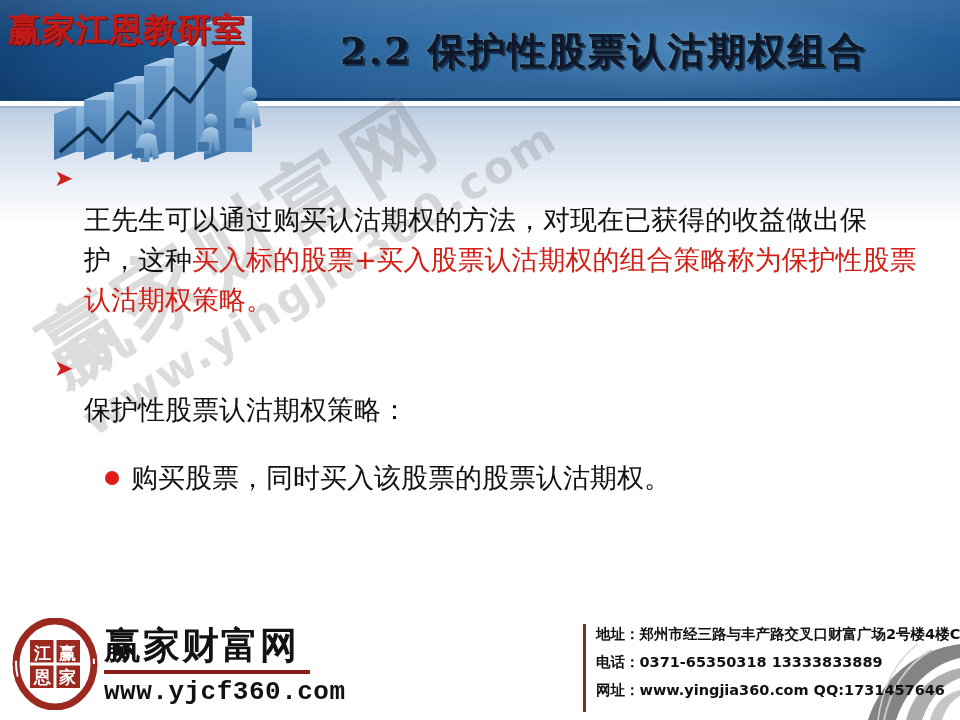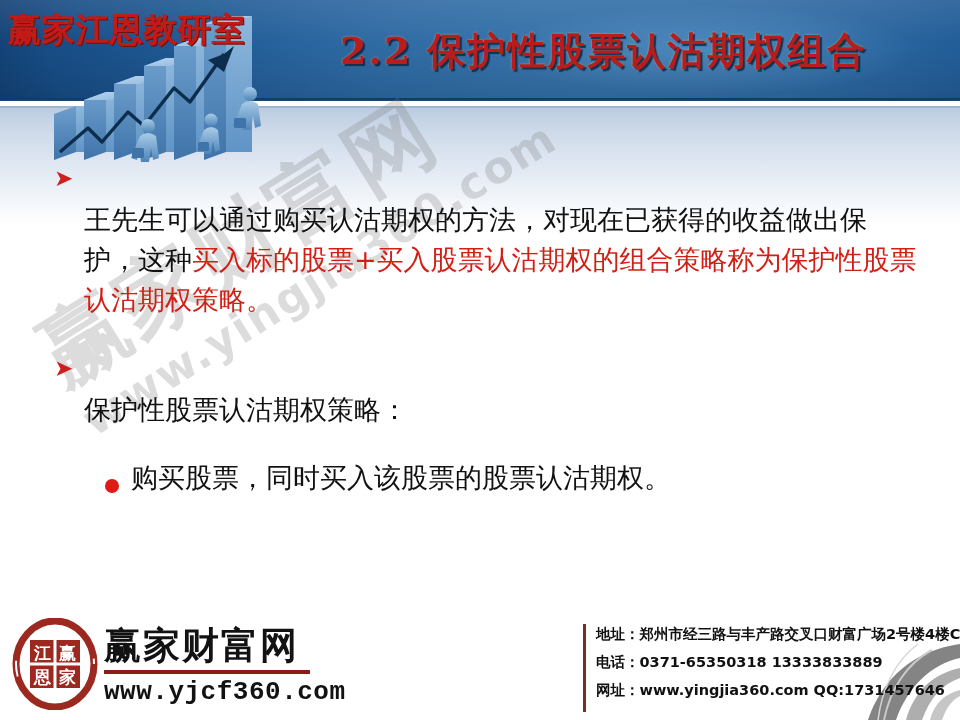--- a/index.html
+++ b/index.html
@@ -75,21 +75,21 @@
     z-index: 6;
   }
 
   
   .slide-title {
     position: absolute;
     left: 340px; top: 26px;
     font-family: "DejaVu Serif", "Liberation Serif", serif;
     font-size: 38px;
     font-weight: bold;
-    color: #b91c1c;
+    color: #0f172a;
     letter-spacing: 2px;
     white-space: nowrap;
     text-shadow: 2px 2px 1px rgba(10,35,62,.85), 0 0 2px rgba(255,255,140,.5);
     z-index: 6;
   }
 
   
   .art {
     position: absolute;
     left: 28px; top: 2px;
@@ -155,21 +155,21 @@
     color: #111111;
     font-family: "DejaVu Sans", "Liberation Sans", sans-serif;
     letter-spacing: 0px;
     margin-top: 40px;
   }
   .accent-red { color: #d21f16; }
 
   .bullet-l2 {
     position: relative;
     display: flex;
-    align-items: center;
+    align-items: flex-start;
     margin: 0 40px 0 105px;
   }
   .dot-marker {
     flex: 0 0 auto;
     width: 26px;
     padding-top: 15px;
   }
   .dot-marker i {
     display: block;
     width: 14px; height: 14px;

